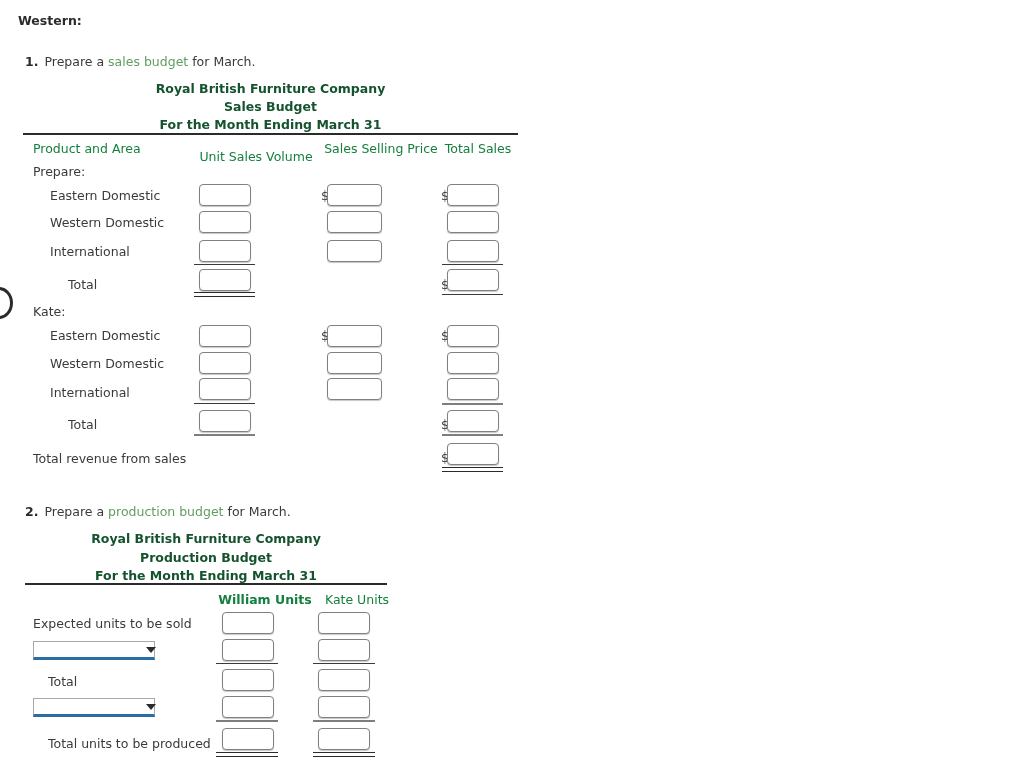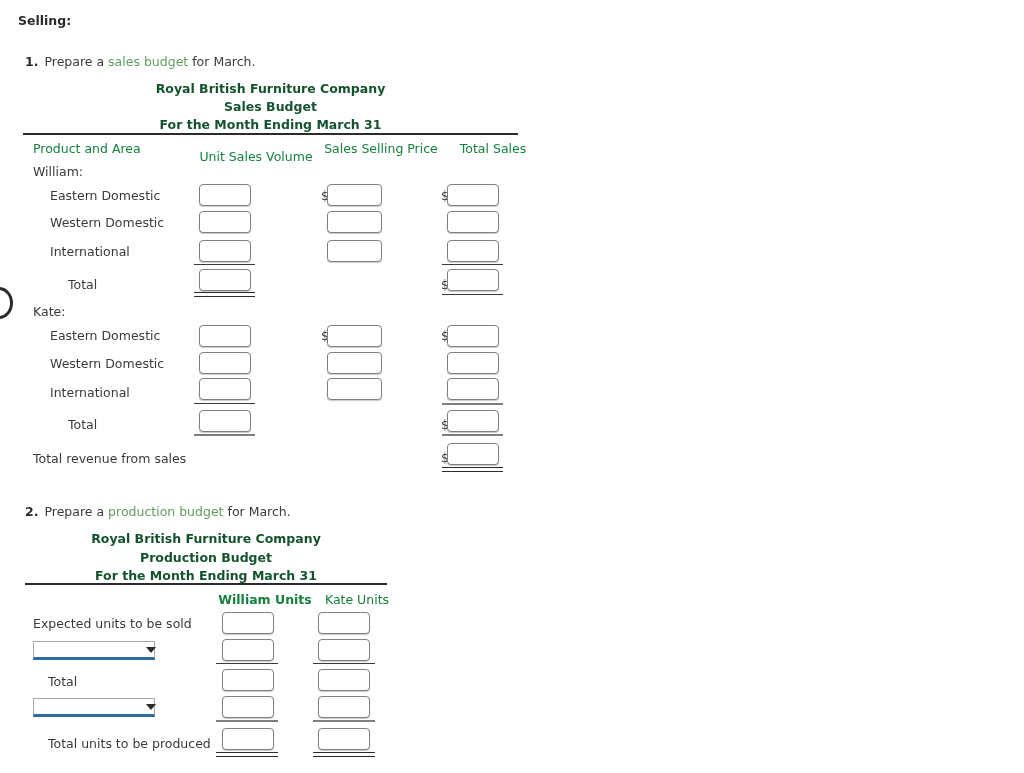--- a/index.html
+++ b/index.html
@@ -153,39 +153,39 @@
     width: 22px;
     height: 26px;
     border: 3px solid #2b2b2b;
     border-radius: 50%;
     background: transparent;
   }
 </style>
 </head>
 <body>
 
-<div class="req-head">Selling:</div>
+<div class="req-head">Western:</div>
 
 <div class="q-line" style="left:25px; top:54px;">
   <span class="q-num">1.</span><span>Prepare a</span>
   <a class="link" href="#">sales budget</a>
   <span>for March.</span>
 </div>
 
 <div class="stmt-title" style="left:23px; top:81px; width:495px;">Royal British Furniture Company</div>
 <div class="stmt-title" style="left:23px; top:99px; width:495px;">Sales Budget</div>
 <div class="stmt-title" style="left:23px; top:117px; width:495px;">For the Month Ending March 31</div>
 <div class="rule-thick" style="left:23px; top:133px; width:495px;"></div>
 
 <div class="col-head" style="left:33px; top:141px; text-align:left;">Product and Area</div>
 <div class="col-head" style="left:186px; top:149px; width:140px;">Unit Sales Volume</div>
 <div class="col-head" style="left:316px; top:141px; width:130px;">Sales Selling Price</div>
-<div class="col-head" style="left:448px; top:141px; width:90px;">Total Sales</div>
-
-<div class="row-label" style="left:33px; top:164px;">William:</div>
+<div class="col-head" style="left:433px; top:141px; width:90px;">Total Sales</div>
+
+<div class="row-label" style="left:33px; top:164px;">Prepare:</div>
 
 <div class="row-label" style="left:50px; top:188px;">Eastern Domestic</div>
 <input class="cell-input" style="left: 199px; top: 184px;" value="">
 <span class="dollar" style="left:321px; top:188px;">$</span>
 <input class="cell-input wide" style="left: 327px; top: 184px;" value="">
 <span class="dollar" style="left:441px; top:188px;">$</span>
 <input class="cell-input" style="left: 447px; top: 184px;" value="">
 
 <div class="row-label" style="left:50px; top:215px;">Western Domestic</div>
 <input class="cell-input" style="left: 199px; top: 211px;" value="">

